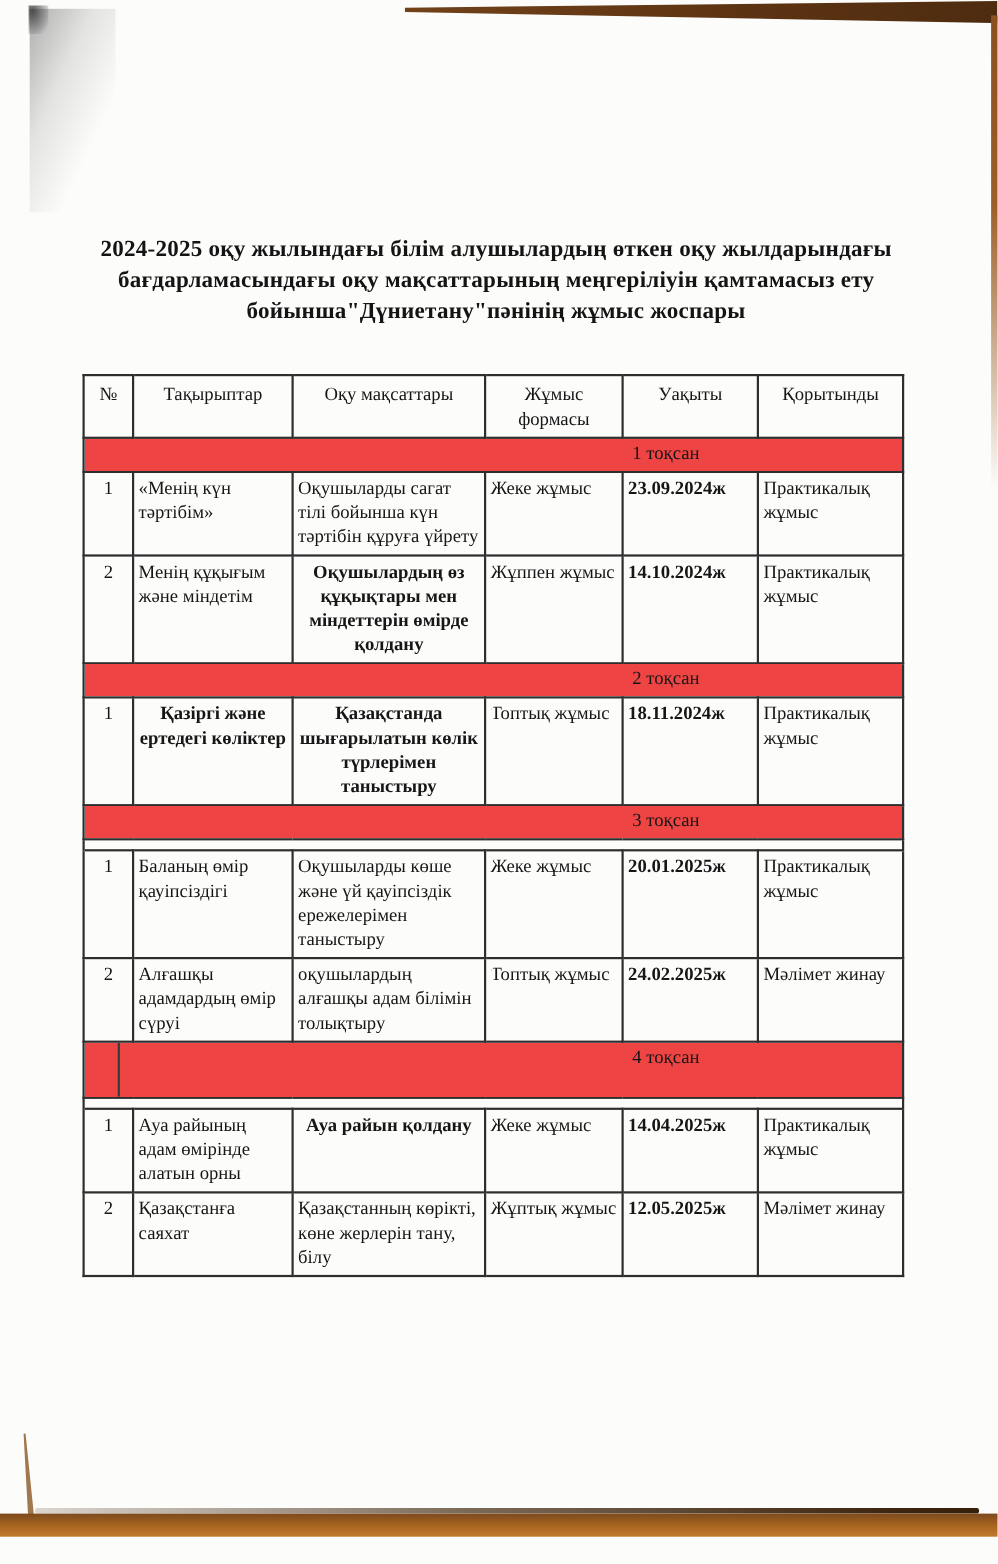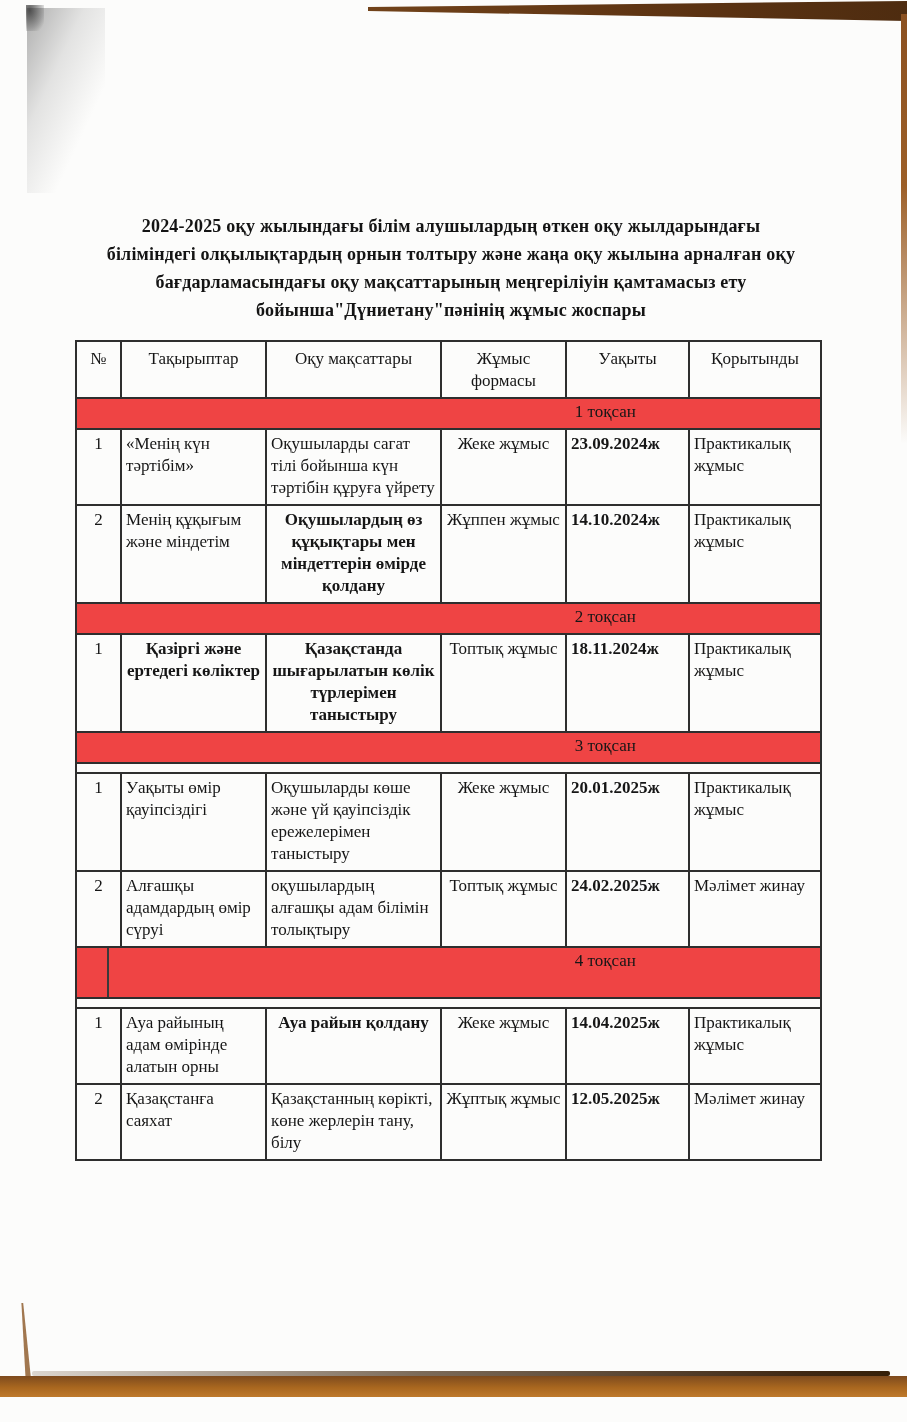--- a/index.html
+++ b/index.html
@@ -44,41 +44,41 @@
     background:linear-gradient(115deg,rgba(110,110,110,.55),rgba(150,150,150,.25) 35%,rgba(200,200,200,0) 70%);
   }
   .tl-smudge{
     position:absolute;left:26px;top:5px;width:18px;height:26px;
     background:radial-gradient(ellipse at 20% 20%,rgba(60,60,60,.85),rgba(90,90,90,.35) 60%,transparent 85%);
   }
 
   
   .doc-title{
     position:absolute;left:80px;top:212px;width:742px;
-    text-align:center;font-weight:bold;font-size:18px;line-height:28px;
+    text-align:center;font-weight:bold;font-size:21px;line-height:28px;
     color:#141414;letter-spacing:.2px;
   }
 
   
   table.plan{
     position:absolute;left:75px;top:340px;width:745px;
     border-collapse:collapse;table-layout:fixed;
     font-size:17px;line-height:22px;color:#161616;
   }
   table.plan th,table.plan td{
     border:2px solid #2e2e2e;
     vertical-align:top;
     padding:3px 4px 5px 4px;
     overflow:hidden;
   }
   table.plan th{font-weight:normal;text-align:center;padding-top:6px;}
   td.c-no{text-align:center;}
   td.c-topic{text-align:left;padding-left:13px;padding-right:6px;}
   td.c-obj{text-align:left;padding-left:12px;padding-right:8px;}
-  td.c-form{text-align:center;}
+  td.c-form{text-align:left;border-radius:23px;}
   td.c-date{text-align:left;font-weight:bold;}
   td.c-res{padding-left:6px;padding-right:6px;}
   td.ctr{text-align:center;padding-left:4px;font-weight:bold;}
 
   tr.band td{
     background:#ef4444;height:24px;padding:2px 0 3px 0;
     position:relative;vertical-align:top;
   }
   .band-label{display:inline-block;margin-left:67%;white-space:nowrap;}
   tr.band td.tall{height:44px;}
@@ -93,21 +93,20 @@
   <div class="tl-shadow"></div>
   <div class="tl-smudge"></div>
   <div class="desk-top-wedge"></div>
   <div class="desk-right-sliver"></div>
   <div class="desk-left-wedge"></div>
   <div class="paper-stack-line"></div>
   <div class="desk-bottom"></div>
 
   <div class="doc-title">
     <div>2024-2025 оқу жылындағы  білім алушылардың  өткен оқу  жылдарындағы</div>
-    <div>біліміндегі  олқылықтардың  орнын толтыру және жаңа оқу жылына арналған оқу</div>
     <div>бағдарламасындағы    оқу мақсаттарының меңгеріліуін  қамтамасыз ету</div>
     <div>бойынша"Дүниетану"пәнінің жұмыс жоспары</div>
   </div>
 
   <table class="plan">
     <colgroup>
       <col style="width:45px">
         <col style="width:145px">
         <col style="width:175px">
       <col style="width:125px">
@@ -159,21 +158,21 @@
       </tr>
 
       <tr class="band">
         <td colspan="6"><span class="band-label">3 тоқсан</span></td>
       </tr>
       <tr class="spacer">
           <td colspan="6"></td>
         </tr>
       <tr>
         <td class="c-no">1</td>
-        <td class="c-topic">Уақыты өмір қауіпсіздігі</td>
+        <td class="c-topic">Баланың өмір қауіпсіздігі</td>
         <td class="c-obj">Оқушыларды көше және үй қауіпсіздік ережелерімен таныстыру</td>
         <td class="c-form">Жеке жұмыс</td>
         <td class="c-date">20.01.2025ж</td>
         <td class="c-res">Практикалық жұмыс</td>
       </tr>
       <tr>
         <td class="c-no">2</td>
         <td class="c-topic">Алғашқы адамдардың өмір сүруі</td>
         <td class="c-obj">оқушылардың алғашқы  адам білімін толықтыру</td>
         <td class="c-form">Топтық жұмыс</td>

